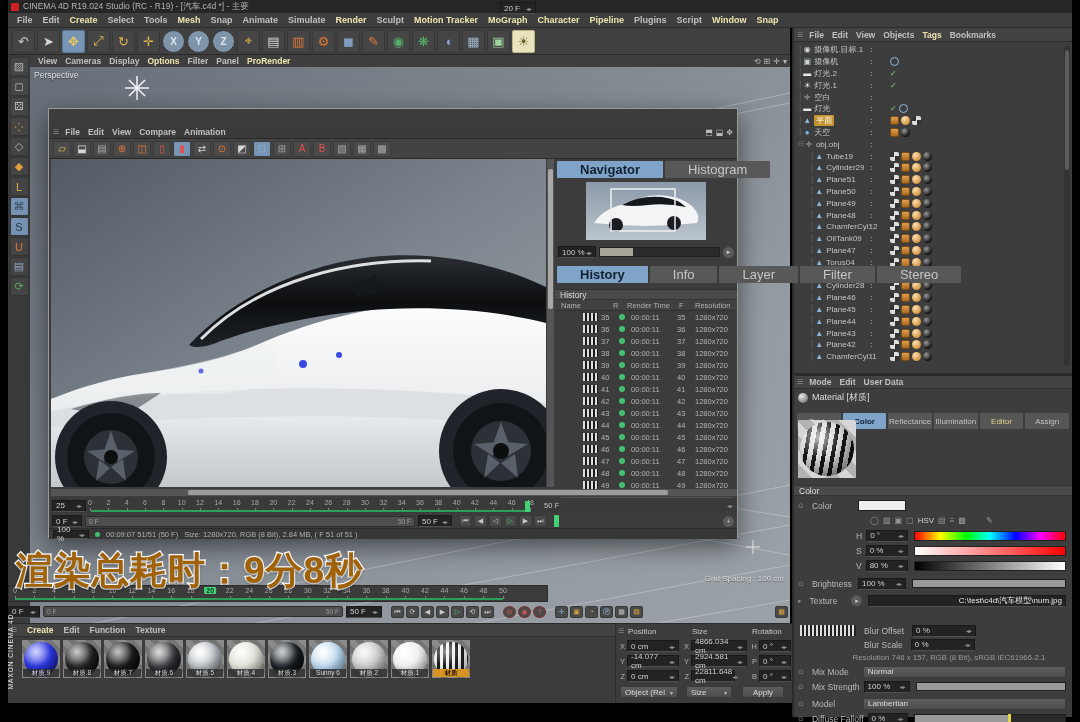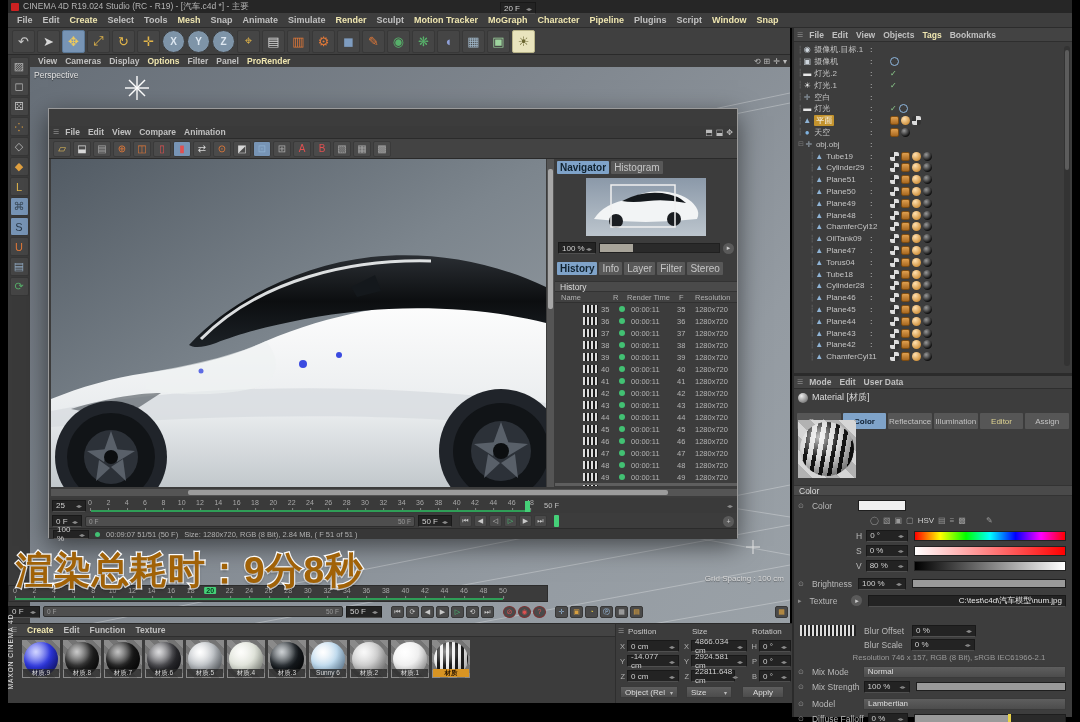--- a/index.html
+++ b/index.html
@@ -107,21 +107,21 @@
   .pvtools{position:absolute;left:0;top:30px;width:100%;height:20px;background:#434343;display:flex;
            align-items:center;gap:2px;padding-left:4px;border-bottom:1px solid #2a2a2a;}
   .pic{width:18px;height:16px;border-radius:2px;display:flex;align-items:center;justify-content:center;
        font-size:10px;background:#4a4a4a;border:1px solid #3a3a3a;}
   .pic.sel{background:#7794b5;}
   .pvimage{position:absolute;left:2px;top:50px;width:495px;height:328px;overflow:hidden;background:#777;}
   .pvvscroll{position:absolute;left:498px;top:50px;width:7px;height:328px;background:#555;}
   .pvvscroll i{position:absolute;left:1px;top:10px;width:5px;height:140px;background:#a8a8a8;border-radius:2px;}
   .pvpanel{position:absolute;left:506px;top:50px;width:182px;height:328px;background:#3c3c3c;}
   .ptabs{display:flex;gap:2px;padding:2px 2px 0 2px;}
-  .ptab{background:#585858;color:#c6c6c6;font-size:10px;padding:1px 3px;border-radius:1px;}
+  .ptab{background:#585858;color:#c6c6c6;font-size:13px;padding:1px 23px;border-radius:1px;}
   .ptab.on{background:#7fa3c9;color:#10222f;font-weight:bold;}
   .navthumb{margin:4px auto 0 auto;width:120px;height:58px;background:#888;position:relative;}
   .zoomrow{display:flex;align-items:center;gap:3px;margin:6px 3px 0 3px;}
   .ztrack{flex:1;height:10px;background:#2a2a2a;border:1px solid #202020;position:relative;}
   .ztrack i{position:absolute;left:0;top:0;bottom:0;width:28%;background:#a8a49a;}
   .zbtn{width:11px;height:11px;border-radius:50%;background:#5a5a5a;color:#ccc;font-size:7px;
         display:flex;align-items:center;justify-content:center;}
   .histhdr{margin-top:6px;height:11px;background:#4a4a4a;font-size:8.5px;color:#dcdcdc;display:flex;
            align-items:center;padding-left:5px;border-top:1px solid #333;border-bottom:1px solid #333;}
   .colhdr{height:11px;display:flex;align-items:center;font-size:7.5px;color:#b0b0b0;background:#414141;

